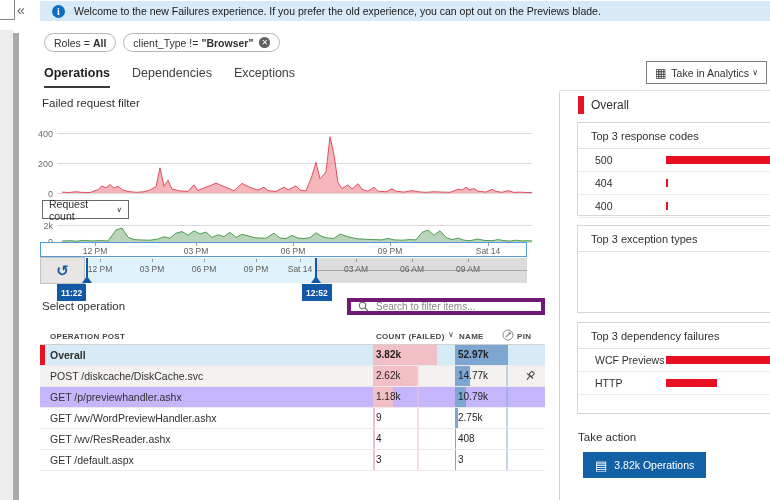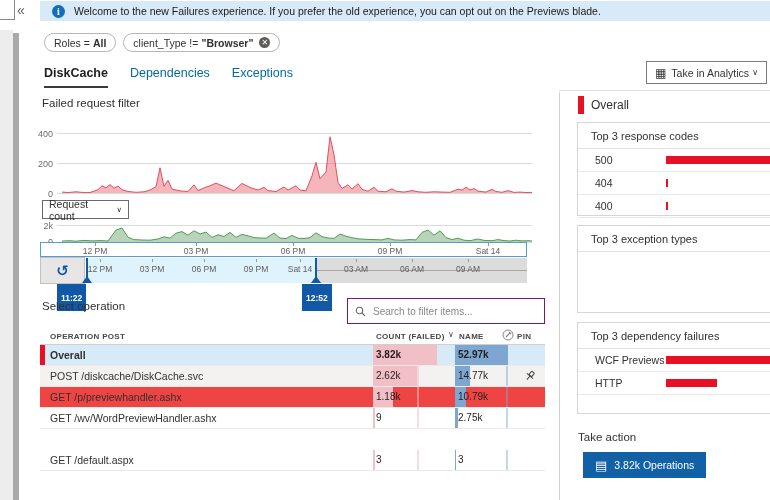--- a/index.html
+++ b/index.html
@@ -23,21 +23,21 @@
   
   #pills{left:44px;top:33px;display:flex;gap:7px;}
   .pill{height:17px;border:1px solid #b8b6b4;border-radius:10px;background:#fff;display:flex;align-items:center;
     padding:0 9px;font-size:10.5px;color:#323130;white-space:nowrap;}
   .pill b{margin-left:3px;}
   .pill .rm{width:11px;height:11px;border-radius:50%;background:#5f5d5b;color:#fff;font-size:8px;line-height:11px;
     text-align:center;margin-left:6px;cursor:pointer;}
 
   
   #tabs{left:44px;top:66px;display:flex;gap:22px;}
-  .tab{font-size:12.5px;color:#0369a1;padding-bottom:6px;cursor:pointer;}
+  .tab{font-size:12.5px;color:#404040;padding-bottom:6px;cursor:pointer;}
   .tab.active{color:#201f1e;font-weight:bold;border-bottom:2.5px solid #3b3a39;}
   .analytics{left:646px;top:61px;width:119px;height:21px;border:1px solid #7d7b79;background:#fff;
     display:flex;align-items:center;font-size:10.5px;color:#323130;}
   .analytics .grid-ic{font-size:12px;color:#3b3a39;margin:0 5px 0 8px;line-height:1;}
   .analytics .chev{margin-left:auto;margin-right:8px;font-size:8px;color:#323130;}
 
   .hline{height:1px;background:#e1dfdd;}
   .vline{width:1px;background:#d4d2d0;}
 
   .sec-label{font-size:11.5px;color:#323130;}
@@ -52,25 +52,25 @@
   
   .resetbox{left:40px;top:257px;width:45px;height:27px;background:#e7e6e5;border:1px solid #c4c2c0;box-sizing:border-box;
     display:flex;align-items:center;justify-content:center;cursor:pointer;}
   .reset-ic{color:#1159a6;font-size:15px;font-weight:bold;line-height:1;}
   .brush-sel{left:87px;top:258px;width:229px;height:25px;background:#dff3fc;}
   .brush-gray{left:316px;top:258px;width:211px;height:25px;background:#dcdcdc;}
   .brush-mid{left:316px;top:270px;width:211px;height:1px;background:#a9a7a5;}
   .handle{width:2px;top:258px;height:25px;background:#1159a6;}
   .handle-tri{width:0;height:0;border-left:5px solid transparent;border-right:5px solid transparent;
     border-bottom:7px solid #1159a6;top:276px;}
-  .handle-lbl{top:284px;height:27px;background:#1159a6;color:#fff;font-size:8.5px;font-weight:bold;
+  .handle-lbl{top:284px;height:17px;background:#1159a6;color:#fff;font-size:8.5px;font-weight:bold;
     display:flex;align-items:center;justify-content:center;padding:0 4px;}
 
   
-  .search{left:347px;top:298px;width:198px;height:26px;border:1px solid #701a75;box-sizing:border-box;background:#fff;
+  .search{left:347px;top:298px;width:198px;height:17px;border:4px solid #701a75;box-sizing:border-box;background:#fff;
     display:flex;align-items:center;}
   .search input{border:none;outline:none;font-size:10px;color:#323130;width:160px;background:transparent;
     font-family:"Liberation Sans",sans-serif;}
   .search input::placeholder{color:#8a8886;}
 
   
   .thead{font-size:8px;font-weight:bold;color:#4a4846;letter-spacing:.3px;}
   .row{left:40px;width:505px;height:21px;border-bottom:1px solid #eceae8;box-sizing:border-box;background:#fff;cursor:pointer;}
   .row .nm{position:absolute;left:10px;top:4px;font-size:10.5px;color:#323130;white-space:nowrap;}
   .row .val{position:absolute;top:4px;font-size:10px;color:#201f1e;z-index:2;}
@@ -111,21 +111,21 @@
         <b>All</b>
       </div>
       <div class="pill">
         <span>client_Type != </span>
         <b>"Browser"</b>
         <span class="rm">✕</span>
       </div>
     </div>
 
   <div class="abs" id="tabs">
-      <div class="tab active">DiskCache</div>
+      <div class="tab active">Operations</div>
       <div class="tab">Dependencies</div>
       <div class="tab">Exceptions</div>
     </div>
   <div class="abs analytics">
     <span class="grid-ic">▦</span>
     <span>Take in Analytics</span>
     <span class="chev">∨</span>
   </div>
 
   <div class="abs sec-label" style="left:42px;top:97px;">Failed request filter</div>
@@ -233,37 +233,46 @@
       <span class="val" style="left:336px;">2.62k</span>
       <span class="val" style="left:418px;">14.77k</span>
       <svg width="14" height="14" viewBox="0 0 16 16" style="position:absolute;left:483px;top:3px;">
   <g transform="rotate(40 8 8)" stroke="#484644" stroke-width="1.2" fill="none">
   <rect x="6" y="2.5" width="4" height="5" rx="0.5"></rect>
           <line x1="3.5" y1="8" x2="12.5" y2="8"></line>
           <line x1="8" y1="8" x2="8" y2="13.5"></line>
         </g>
       </svg>
     </div>
-    <div class="abs row" style="top:387px;background:#ef4444">
+    <div class="abs row" style="top:387px;background:#c4b5fd">
       <span class="nm" style="">GET /p/previewhandler.ashx</span>
       <div class="bar" style="left:333px;width:19.8px;background:#f3bfc7"></div>
       <div class="bar" style="left:415px;width:10.8px;background:#7da7d0"></div>
       <div class="refline" style="left:377px;top:0;height:100%;background:#f3bfc7;opacity:.55"></div>
       <div class="refline" style="left:466px;top:0;height:100%;background:#7da7d0;opacity:.45"></div>
       <span class="val" style="left:336px;">1.18k</span>
       <span class="val" style="left:418px;">10.79k</span>
     </div>
     <div class="abs row" style="top:408px;background:#fff">
       <span class="nm" style="">GET /wv/WordPreviewHandler.ashx</span>
       <div class="bar" style="left:333px;width:1.5px;background:#f3bfc7"></div>
       <div class="bar" style="left:415px;width:2.8px;background:#7da7d0"></div>
       <div class="refline" style="left:377px;top:0;height:100%;background:#f3bfc7;opacity:.55"></div>
       <div class="refline" style="left:466px;top:0;height:100%;background:#7da7d0;opacity:.45"></div>
       <span class="val" style="left:336px;">9</span>
       <span class="val" style="left:418px;">2.75k</span>
+    </div>
+    <div class="abs row" style="top:429px;background:#fff">
+      <span class="nm" style="">GET /wv/ResReader.ashx</span>
+      <div class="bar" style="left:333px;width:1.5px;background:#f3bfc7"></div>
+      <div class="bar" style="left:415px;width:1.2px;background:#7da7d0"></div>
+      <div class="refline" style="left:377px;top:0;height:100%;background:#f3bfc7;opacity:.55"></div>
+      <div class="refline" style="left:466px;top:0;height:100%;background:#7da7d0;opacity:.45"></div>
+      <span class="val" style="left:336px;">4</span>
+      <span class="val" style="left:418px;">408</span>
     </div>
     <div class="abs row" style="top:450px;background:#fff">
       <span class="nm" style="">GET /default.aspx</span>
       <div class="bar" style="left:333px;width:1.5px;background:#f3bfc7"></div>
       <div class="bar" style="left:415px;width:1.2px;background:#7da7d0"></div>
       <div class="refline" style="left:377px;top:0;height:100%;background:#f3bfc7;opacity:.55"></div>
       <div class="refline" style="left:466px;top:0;height:100%;background:#7da7d0;opacity:.45"></div>
       <span class="val" style="left:336px;">3</span>
       <span class="val" style="left:418px;">3</span>
     </div>

